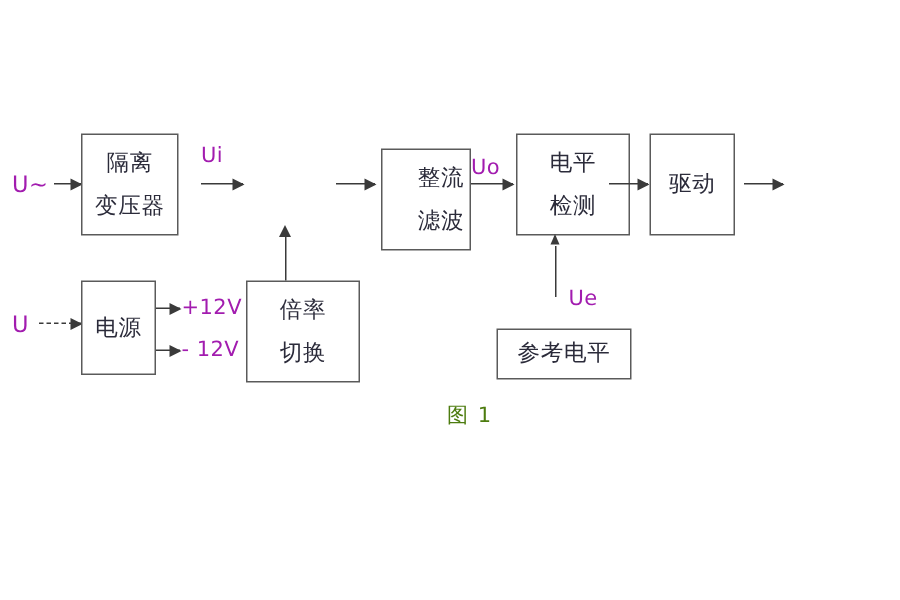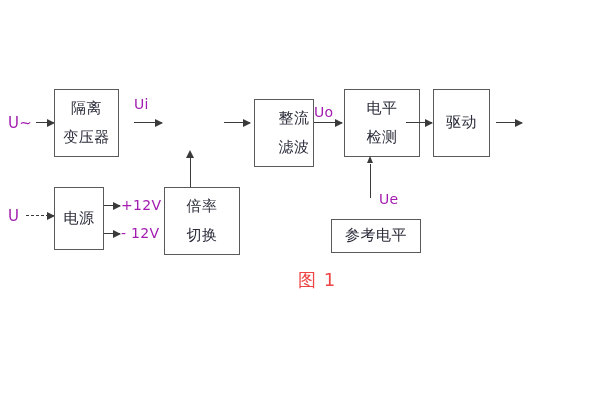--- a/index.html
+++ b/index.html
@@ -83,22 +83,22 @@
   }
   .varrow.thin::after {
     border-bottom-width: 7px;
     border-left-width: 3.6px;
     border-right-width: 3.6px;
     left: -3.8px;
   }
 
   .caption {
     position: absolute;
-    font-size: 18px;
-    color: #ef4444;
+    font-size: 14px;
+    color: #4d7c0f;
     letter-spacing: 1px;
     white-space: nowrap;
   }
 </style>
 </head>
 <body>
 
 <div id="canvas">
 
   <div class="lbl big" style="left:8px; top:114px;">U~</div>

